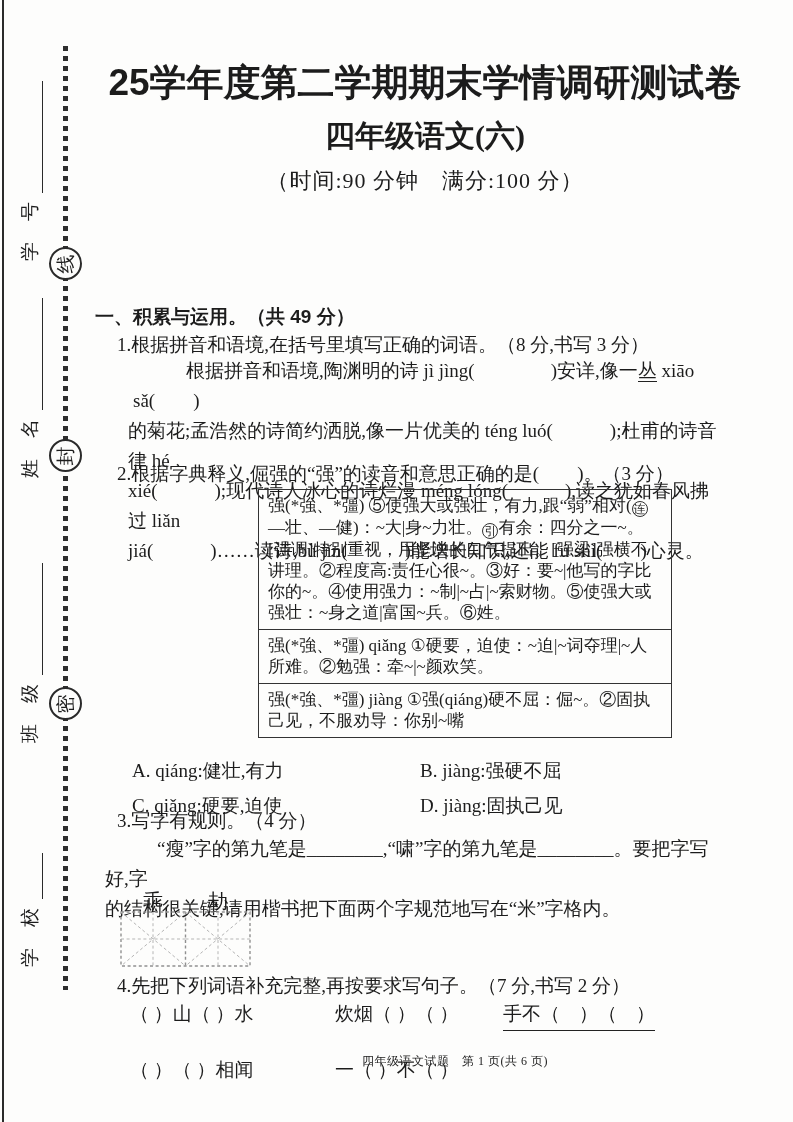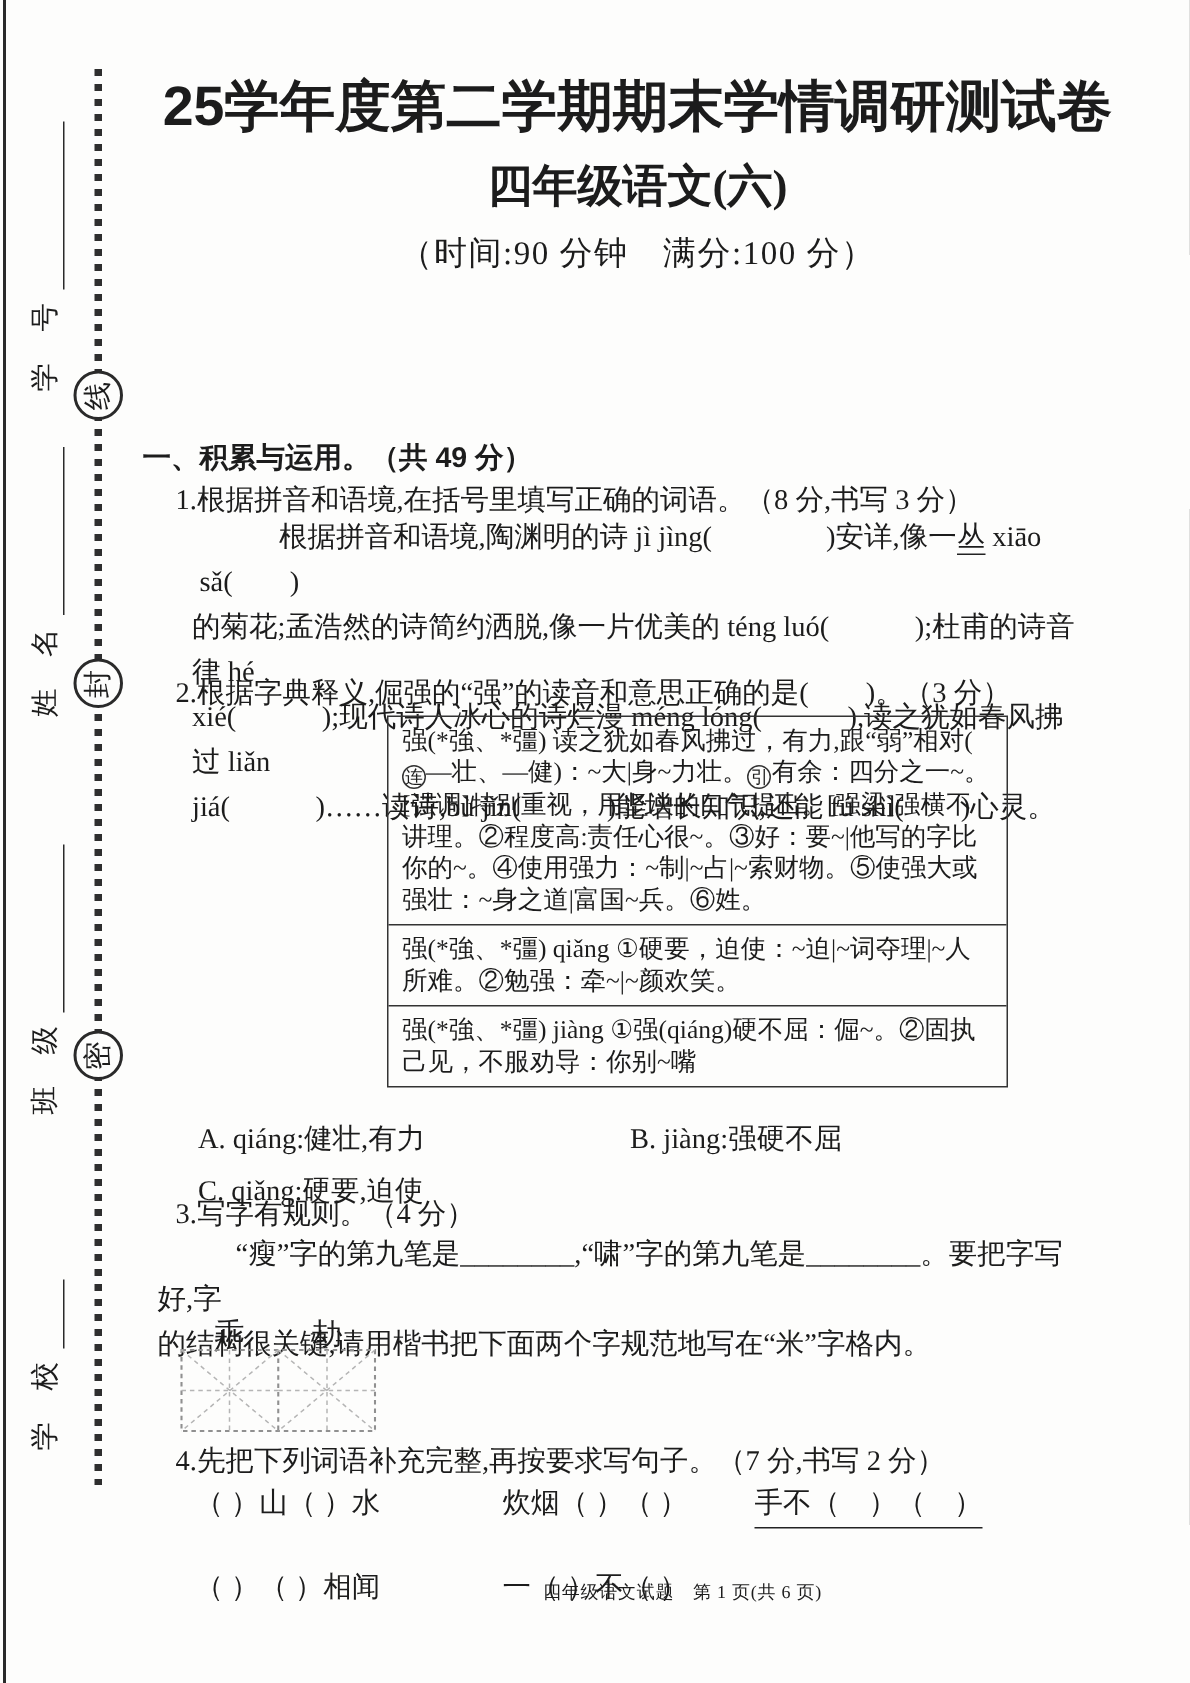--- a/index.html
+++ b/index.html
@@ -14,21 +14,21 @@
   .seal-line { position:absolute; left:63px; top:46px; width:5px; height:944px;
     background:repeating-linear-gradient(to bottom,#2e2e2e 0 5px,transparent 5px 10px); }
   .seal-circle { position:absolute; left:49px; width:33px; height:33px; border:2px solid #2a2a2a;
     border-radius:50%; background:#fdfdfc; display:flex; align-items:center; justify-content:center; }
   .seal-circle span { font-size:19px; transform:rotate(-90deg); }
   .margin-field { position:absolute; left:30px; transform:translate(-50%,-50%) rotate(-90deg);
     white-space:nowrap; display:flex; align-items:flex-end; }
   .margin-field .lab { font-size:19px; letter-spacing:1px; }
   .margin-field .fline { display:inline-block; border-bottom:1.6px solid #2a2a2a; height:22px; margin-left:8px; }
   
-  .content { position:absolute; left:95px; top:36px; width:660px; height:1060px; }
+  .content { position:absolute; left:95px; top:48px; width:660px; height:1060px; }
   .abs { position:absolute; }
   .title { width:660px; text-align:center; font-family:"Liberation Sans","DejaVu Sans",sans-serif;
     font-weight:bold; font-size:37px; letter-spacing:0px; white-space:nowrap; }
   .subtitle { width:660px; text-align:center; font-weight:bold; font-size:30px; }
   .meta { width:660px; text-align:center; font-size:22px; letter-spacing:1px; }
   table.score { border-collapse:collapse; width:655px; table-layout:fixed; }
   table.score td { border:1.5px solid #222; height:37px; text-align:center; font-size:19px; }
   table.score { border:2.5px solid #222; }
   .sec-heading { font-family:"Liberation Sans","DejaVu Sans",sans-serif; font-weight:bold; font-size:19px; }
   .stem { font-size:19px; padding-left:22px; white-space:nowrap; }
@@ -99,29 +99,30 @@
     <div class="abs para q1para" style="top:308px;">
       <span>根据拼音和语境,陶渊明的诗 jì jìng(　　　　)安详,像一</span><span class="uchar">丛</span><span> xiāo sǎ(　　)</span>
       <span class="rest" style="margin-left:-5px;">的菊花;孟浩然的诗简约洒脱,像一片优美的 téng luó(　　　);杜甫的诗音律 hé</span>
       <span class="rest" style="margin-left:-5px;">xié(　　　);现代诗人冰心的诗烂漫 méng lóng(　　　),读之犹如春风拂过 liǎn</span>
       <span class="rest" style="margin-left:-5px;">jiá(　　　)……读诗,bù jǐn(　　　)能增长知识,还能 fú shì(　　)心灵。</span>
     </div>
 
     <div class="abs stem" style="top:413px;">2.根据字典释义,倔强的“强”的读音和意思正确的是(　　)。（3 分）</div>
     <div class="abs dict-box" style="top:441px; left:163px;">
       <div class="sec">
-        <span>强(*強、*彊) 读之犹如春风拂过，有力,跟“弱”相对(</span><span class="circled">连</span><span>—壮、—健)：~大|身~力壮。</span><span class="circled">引</span><span>有余：四分之一~。[强调]特别重视，用坚决的口气提出。[强梁]强横不讲理。②程度高:责任心很~。③好：要~|他写的字比你的~。④使用强力：~制|~占|~索财物。⑤使强大或强壮：~身之道|富国~兵。⑥姓。</span>
+        <span>强(*強、*彊) ⑤使强大或强壮，有力,跟“弱”相对(</span><span class="circled">连</span><span>—壮、—健)：~大|身~力壮。</span><span class="circled">引</span><span>有余：四分之一~。[强调]特别重视，用坚决的口气提出。[强梁]强横不讲理。②程度高:责任心很~。③好：要~|他写的字比你的~。④使用强力：~制|~占|~索财物。⑤使强大或强壮：~身之道|富国~兵。⑥姓。</span>
       </div>
       <div class="sec">强(*強、*彊) qiǎng ①硬要，迫使：~迫|~词夺理|~人所难。②勉强：牵~|~颜欢笑。</div>
       <div class="sec">强(*強、*彊) jiàng ①强(qiáng)硬不屈：倔~。②固执己见，不服劝导：你别~嘴</div>
     </div>
     <div class="abs options" style="top:710px;">
       <span>A. qiáng:健壮,有力</span>
       <span>B. jiàng:强硬不屈</span>
       <span>C. qiǎng:硬要,迫使</span>
+      <span>D. jiàng:固执己见</span>
     </div>
 
     <div class="abs stem" style="top:760px;">3.写字有规则。（4 分）</div>
     <div class="abs para q3para" style="top:786px;">
       <span class="ind">“瘦”字的第九笔是________,“啸”字的第九笔是________。要把字写好,字</span>
       <span>的结构很关键,请用楷书把下面两个字规范地写在“米”字格内。</span>
     </div>
     <span class="abs pchar" style="top:840px; left:48px;">乖</span>
     <span class="abs pchar" style="top:840px; left:113px;">劫</span>
     <svg class="abs" style="top:863px; left:25px;" width="131" height="56" viewBox="0 0 131 56">

